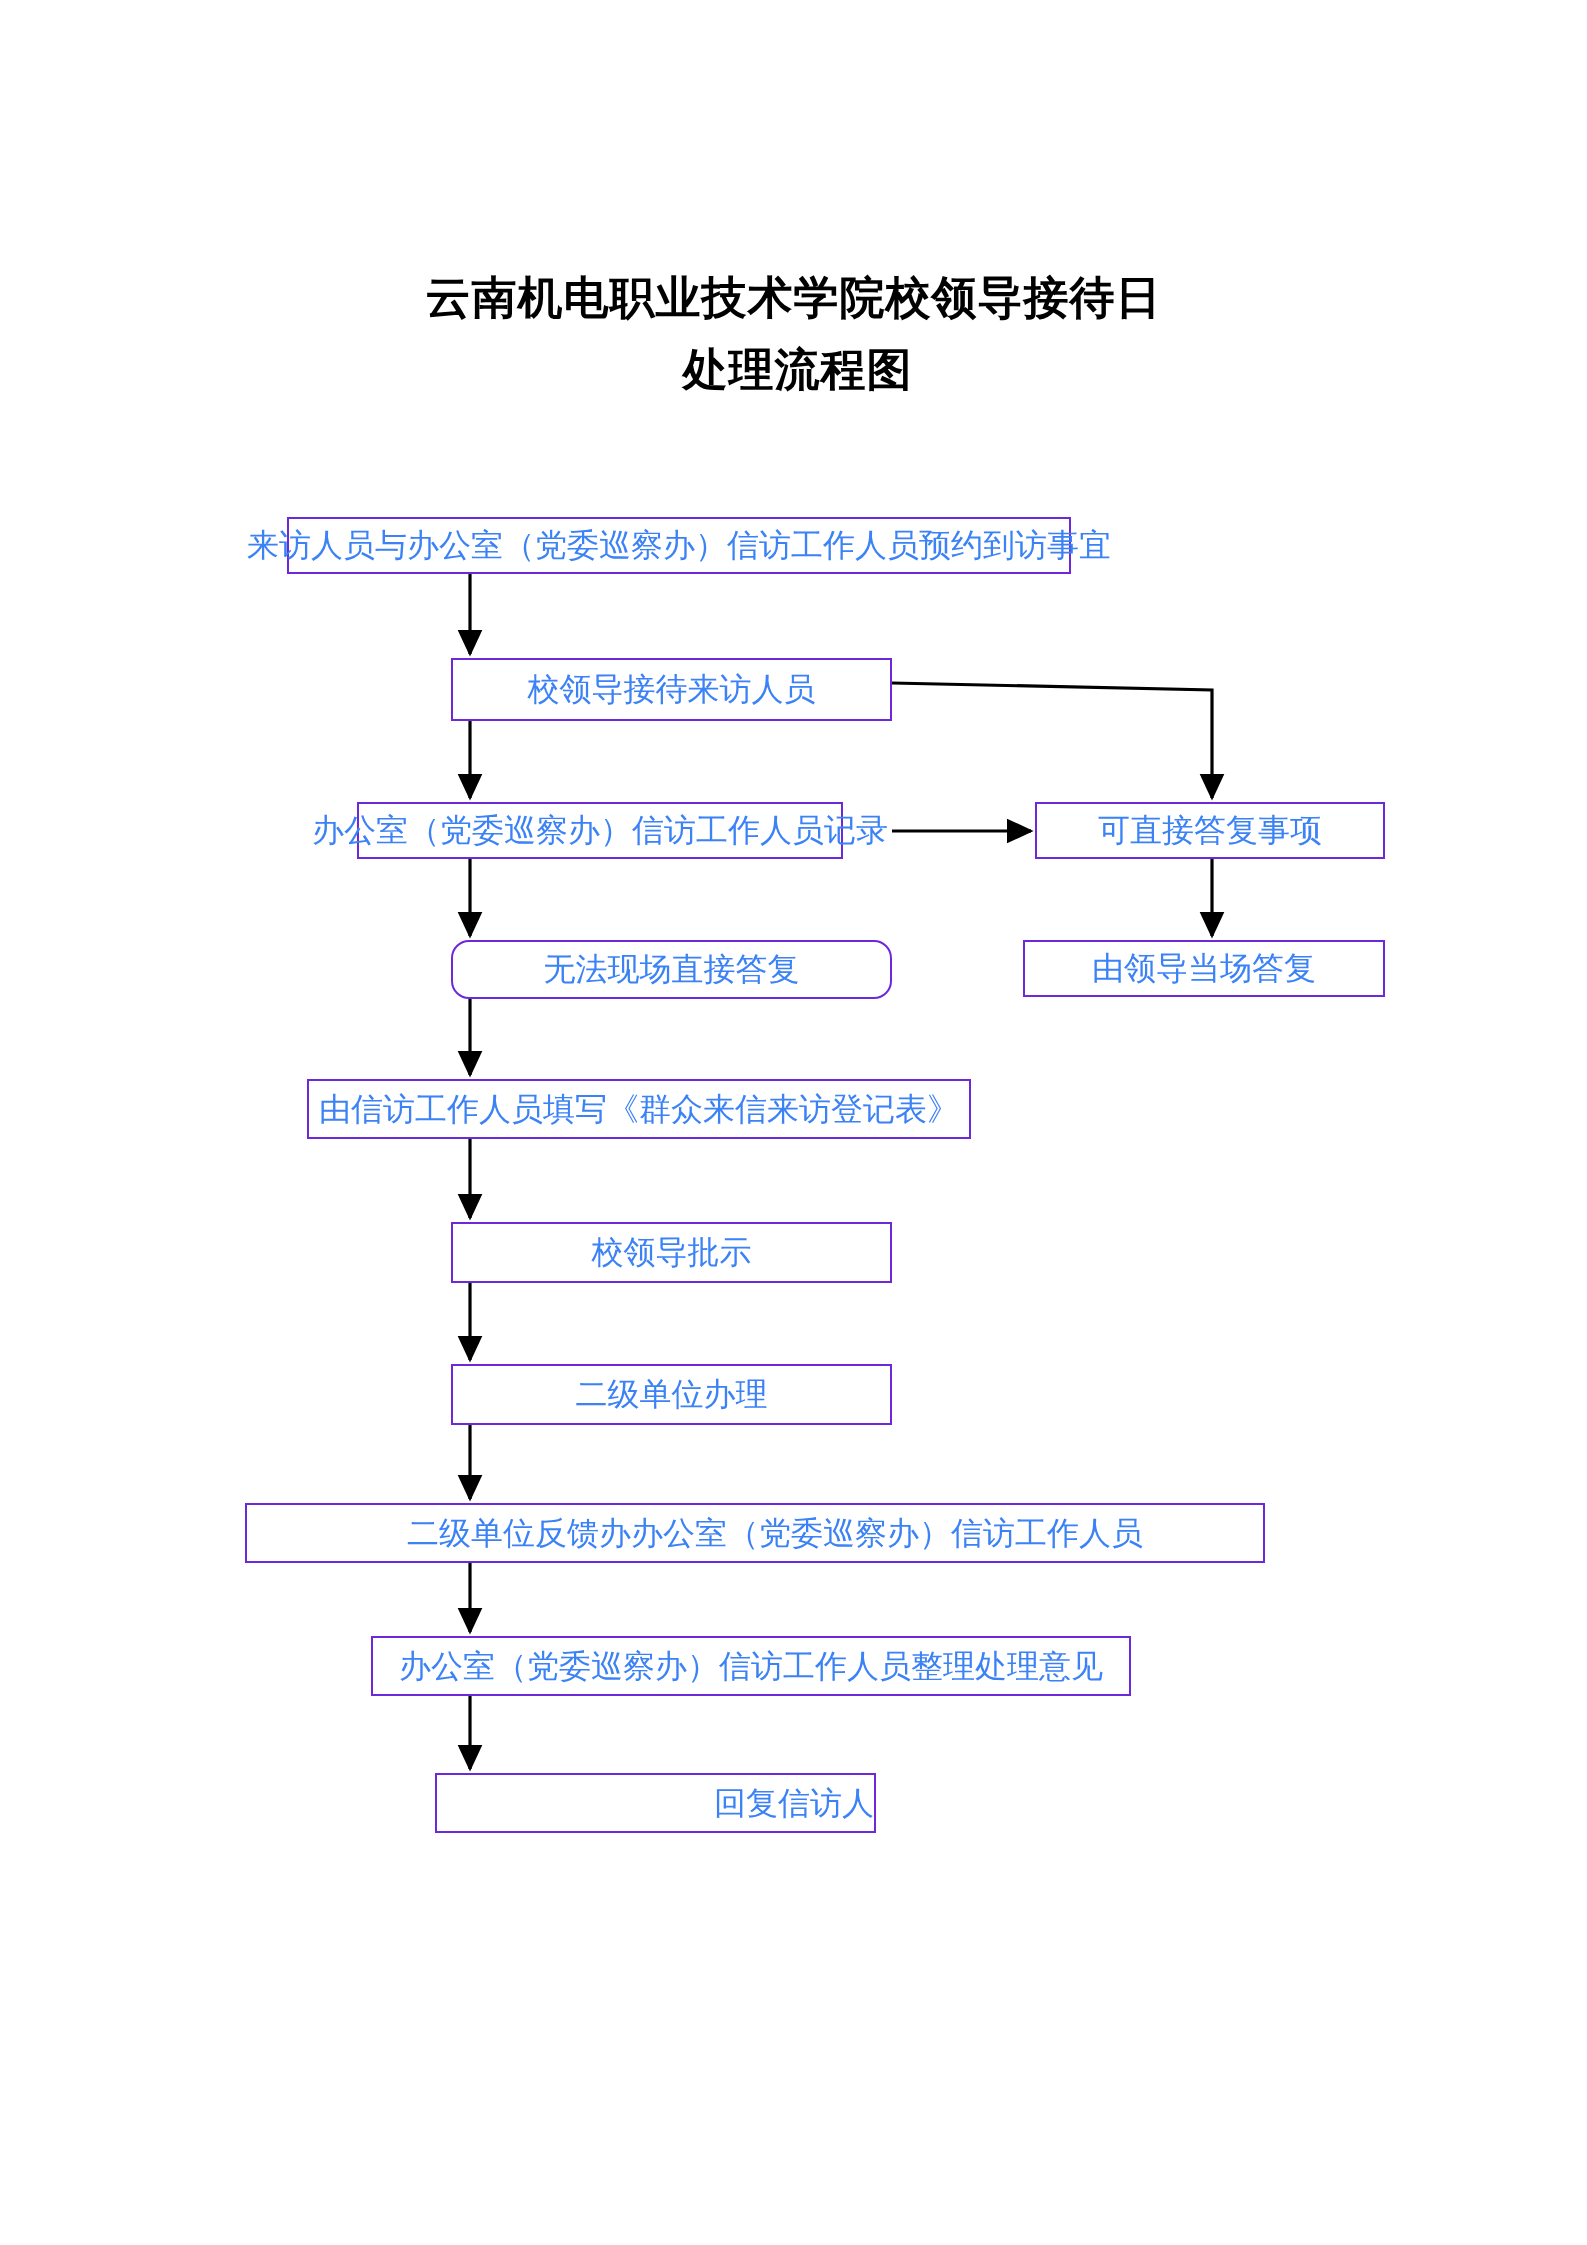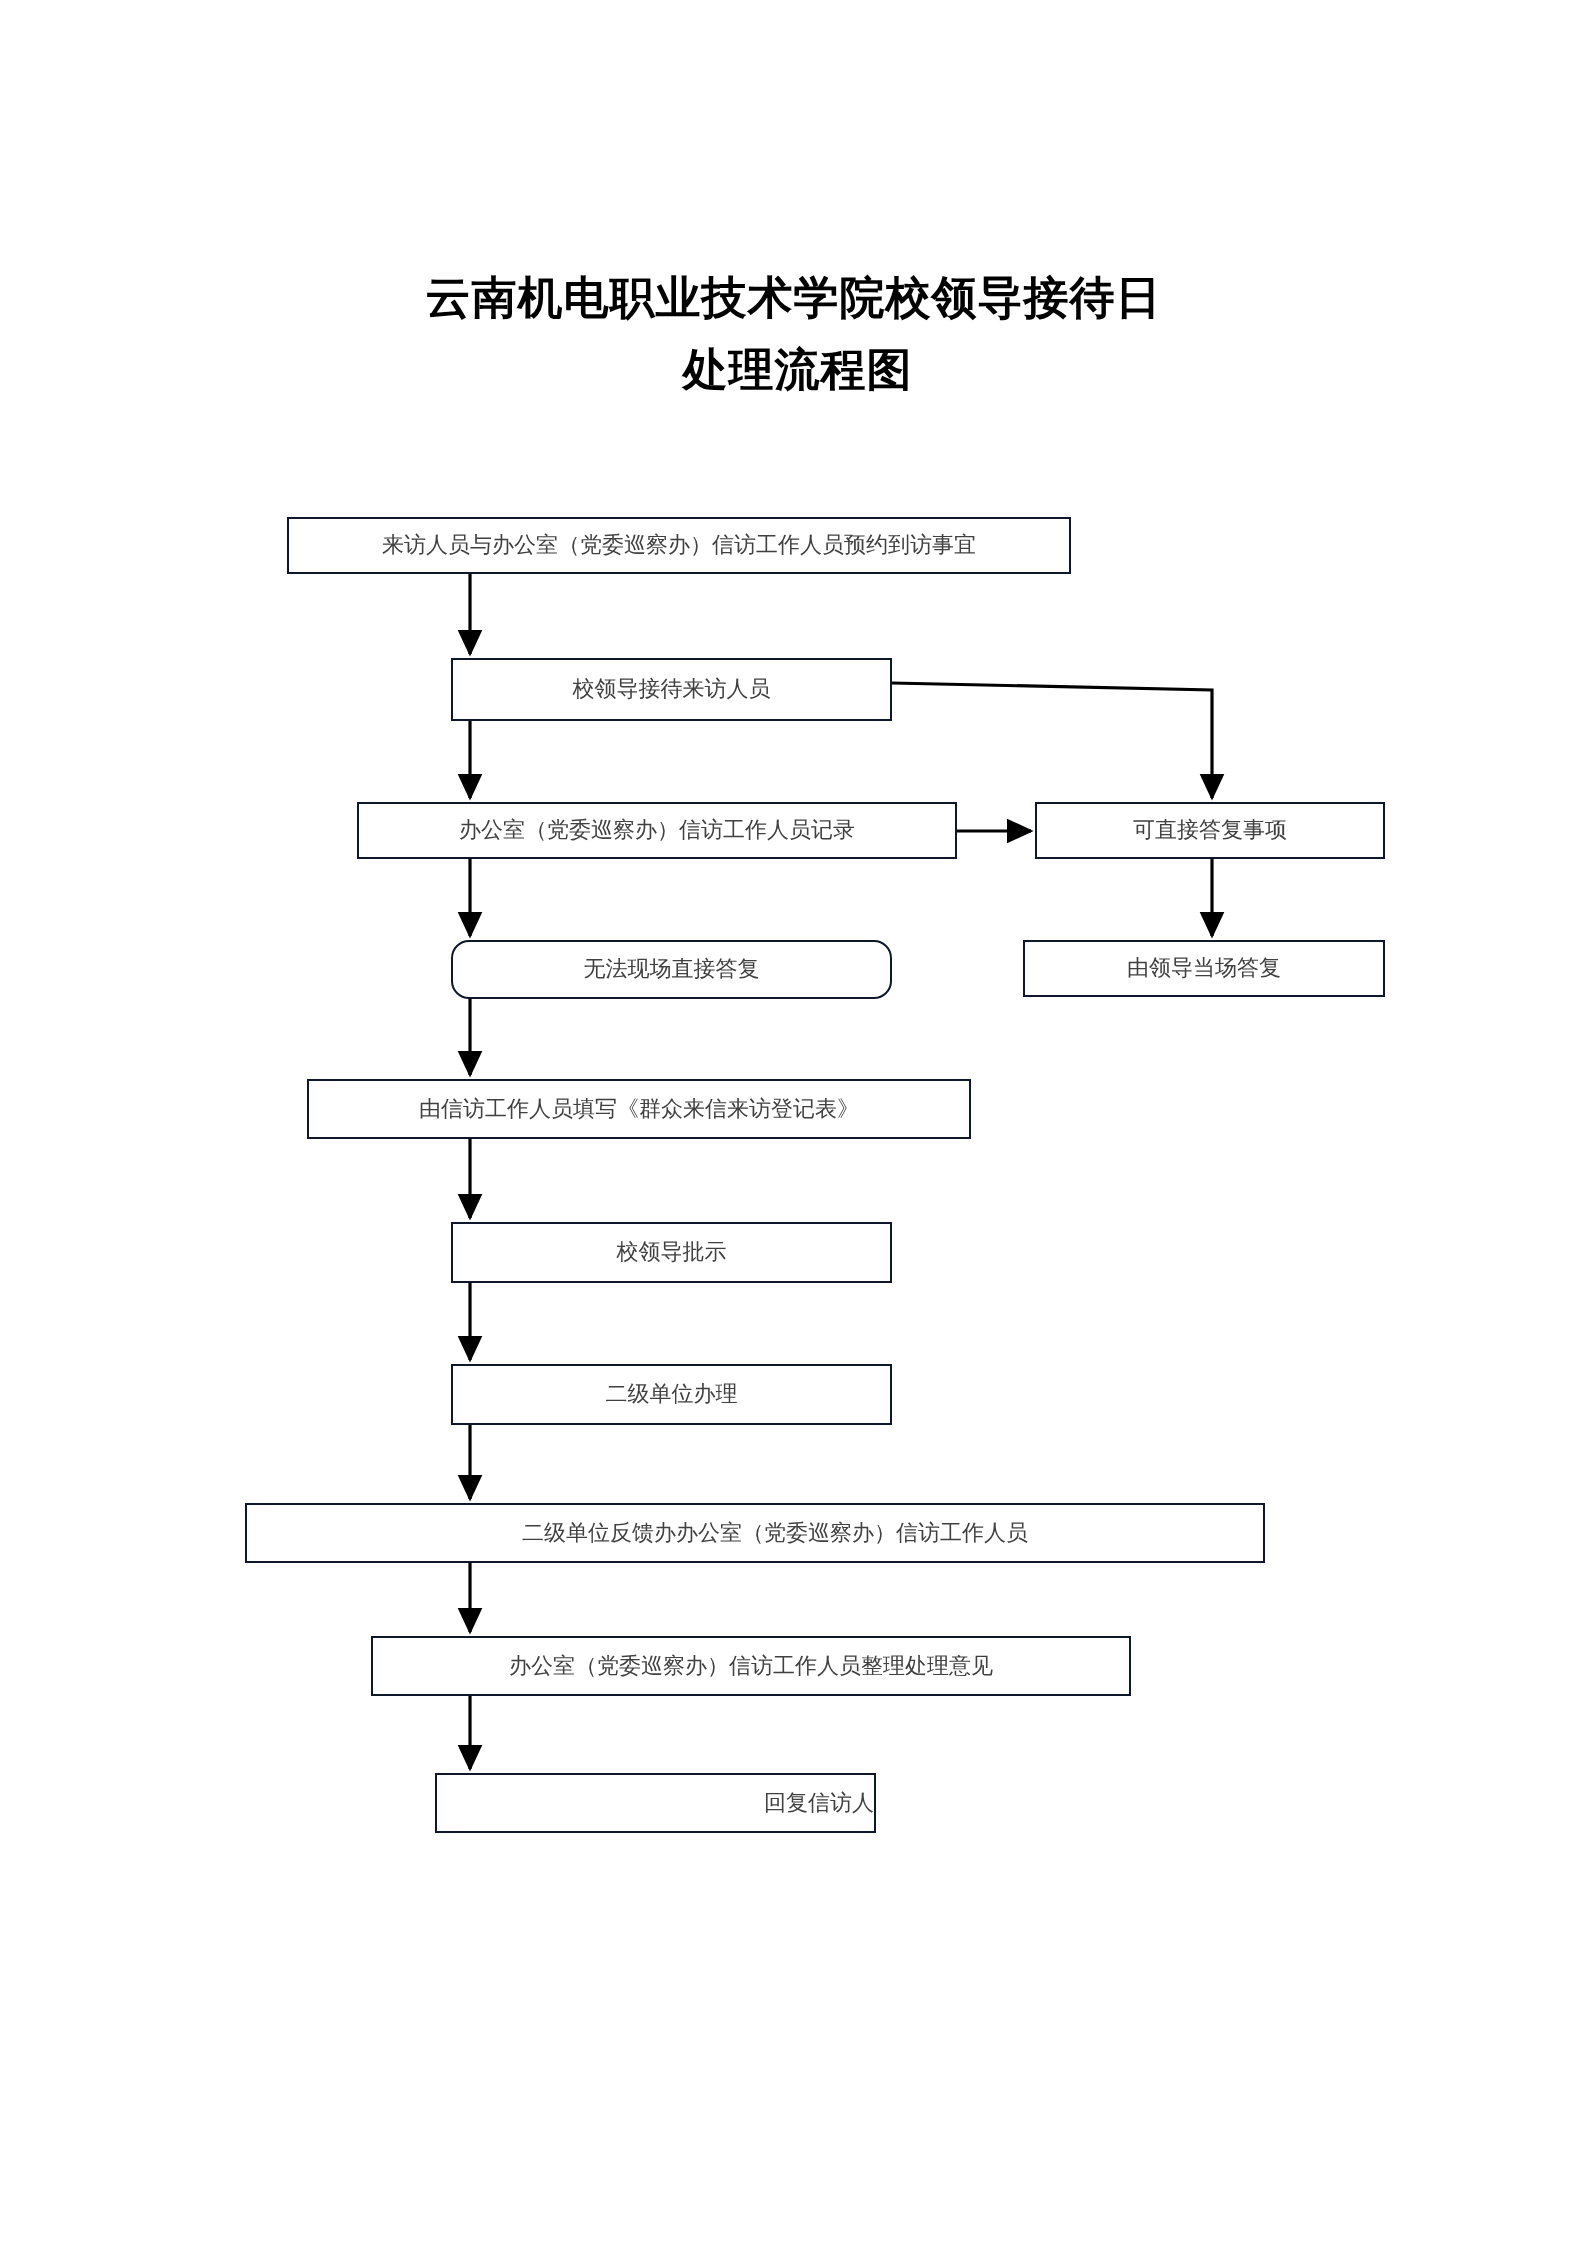--- a/index.html
+++ b/index.html
@@ -45,28 +45,28 @@
     left: 0;
     top: 0;
     width: 1587px;
     height: 2245px;
     pointer-events: none;
   }
   
   .node {
     position: absolute;
     box-sizing: border-box;
-    border: 2px solid #0f172a;
+    border: 2px solid #6d28d9;
     background: #ffffff;
     display: flex;
     align-items: center;
     justify-content: center;
-    color: #404040;
+    color: #3b82f6;
     font-family: "Liberation Serif", "DejaVu Serif", serif;
-    font-size: 22px;
+    font-size: 32px;
     line-height: 1.2;
     white-space: nowrap;
   }
   .node-label {
     display: block;
     text-align: center;
   }
 </style>
 </head>
 <body>
@@ -113,21 +113,21 @@
   </svg>
 
   <div class="node" style="left:287px; top:517px; width:784px; height:57px;">
     <span class="node-label">来访人员与办公室（党委巡察办）信访工作人员预约到访事宜</span>
   </div>
 
   <div class="node" style="left:451px; top:658px; width:441px; height:63px;">
     <span class="node-label">校领导接待来访人员</span>
   </div>
 
-  <div class="node" style="left:357px; top:802px; width:600px; height:57px;">
+  <div class="node" style="left:357px; top:802px; width:486px; height:57px;">
     <span class="node-label">办公室（党委巡察办）信访工作人员记录</span>
   </div>
 
   <div class="node" style="left:1035px; top:802px; width:350px; height:57px;">
     <span class="node-label">可直接答复事项</span>
   </div>
 
   <div class="node" style="left:451px; top:940px; width:441px; height:59px;border-radius:18px;">
     <span class="node-label">无法现场直接答复</span>
   </div>

